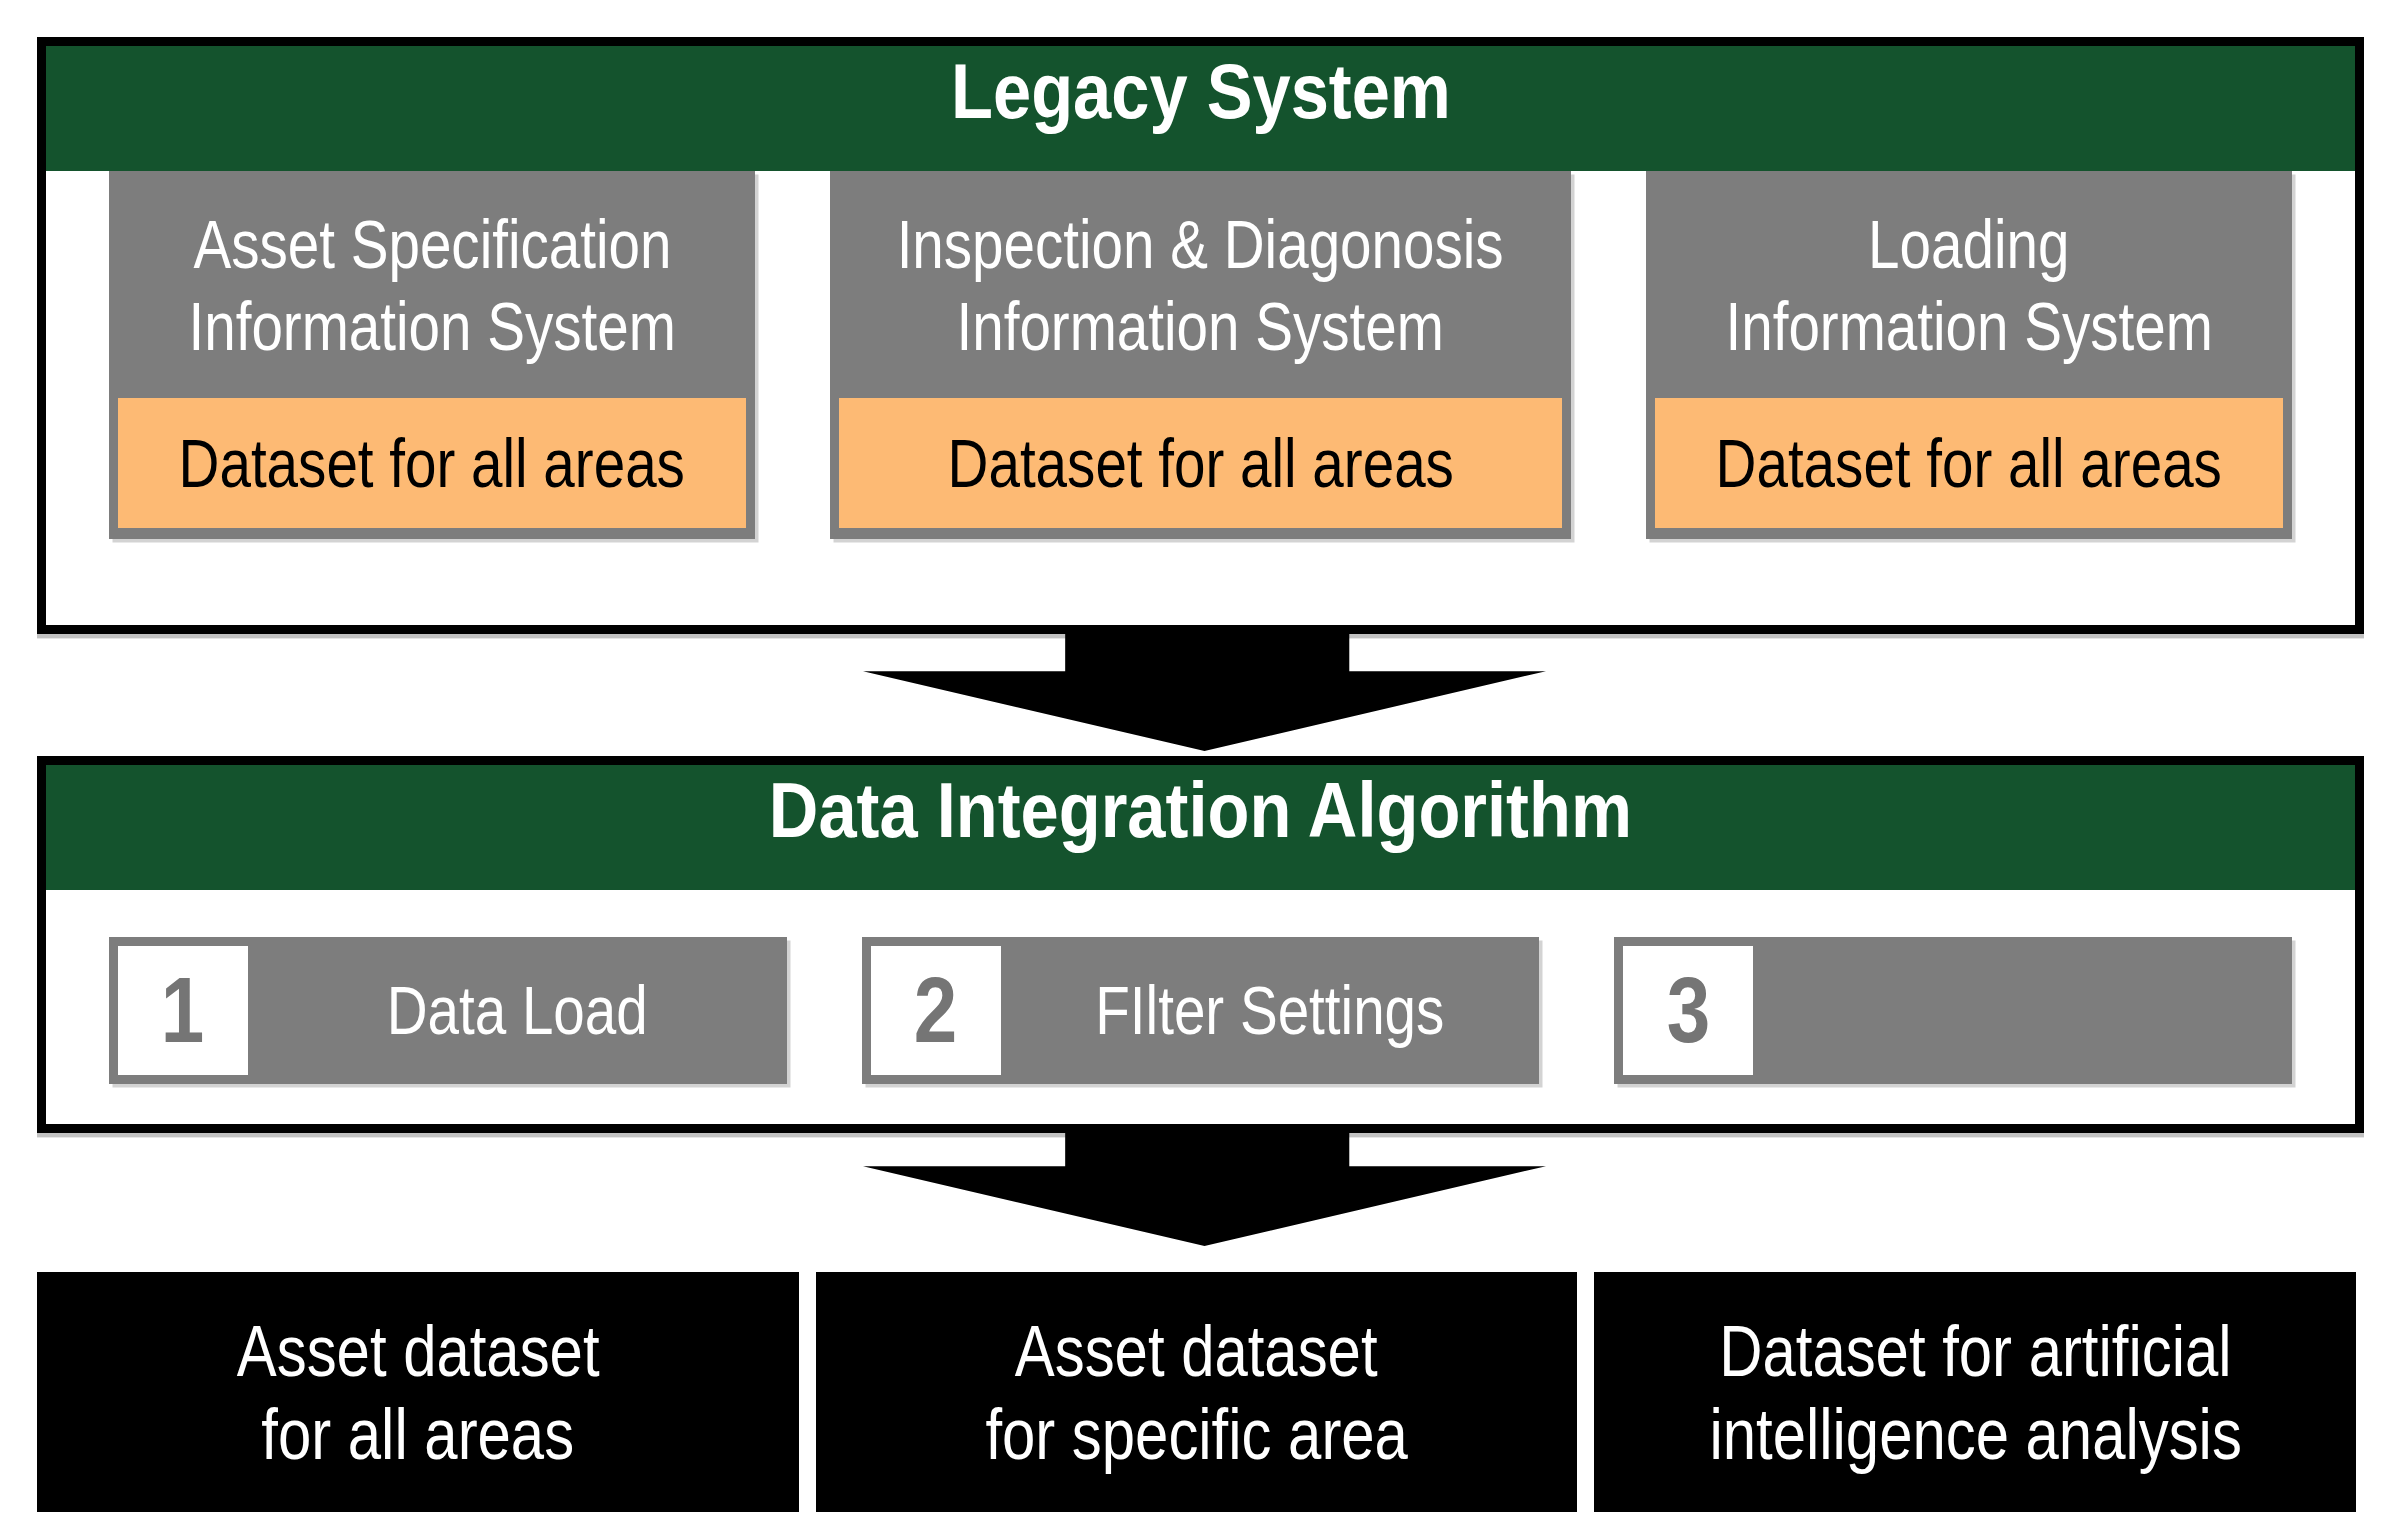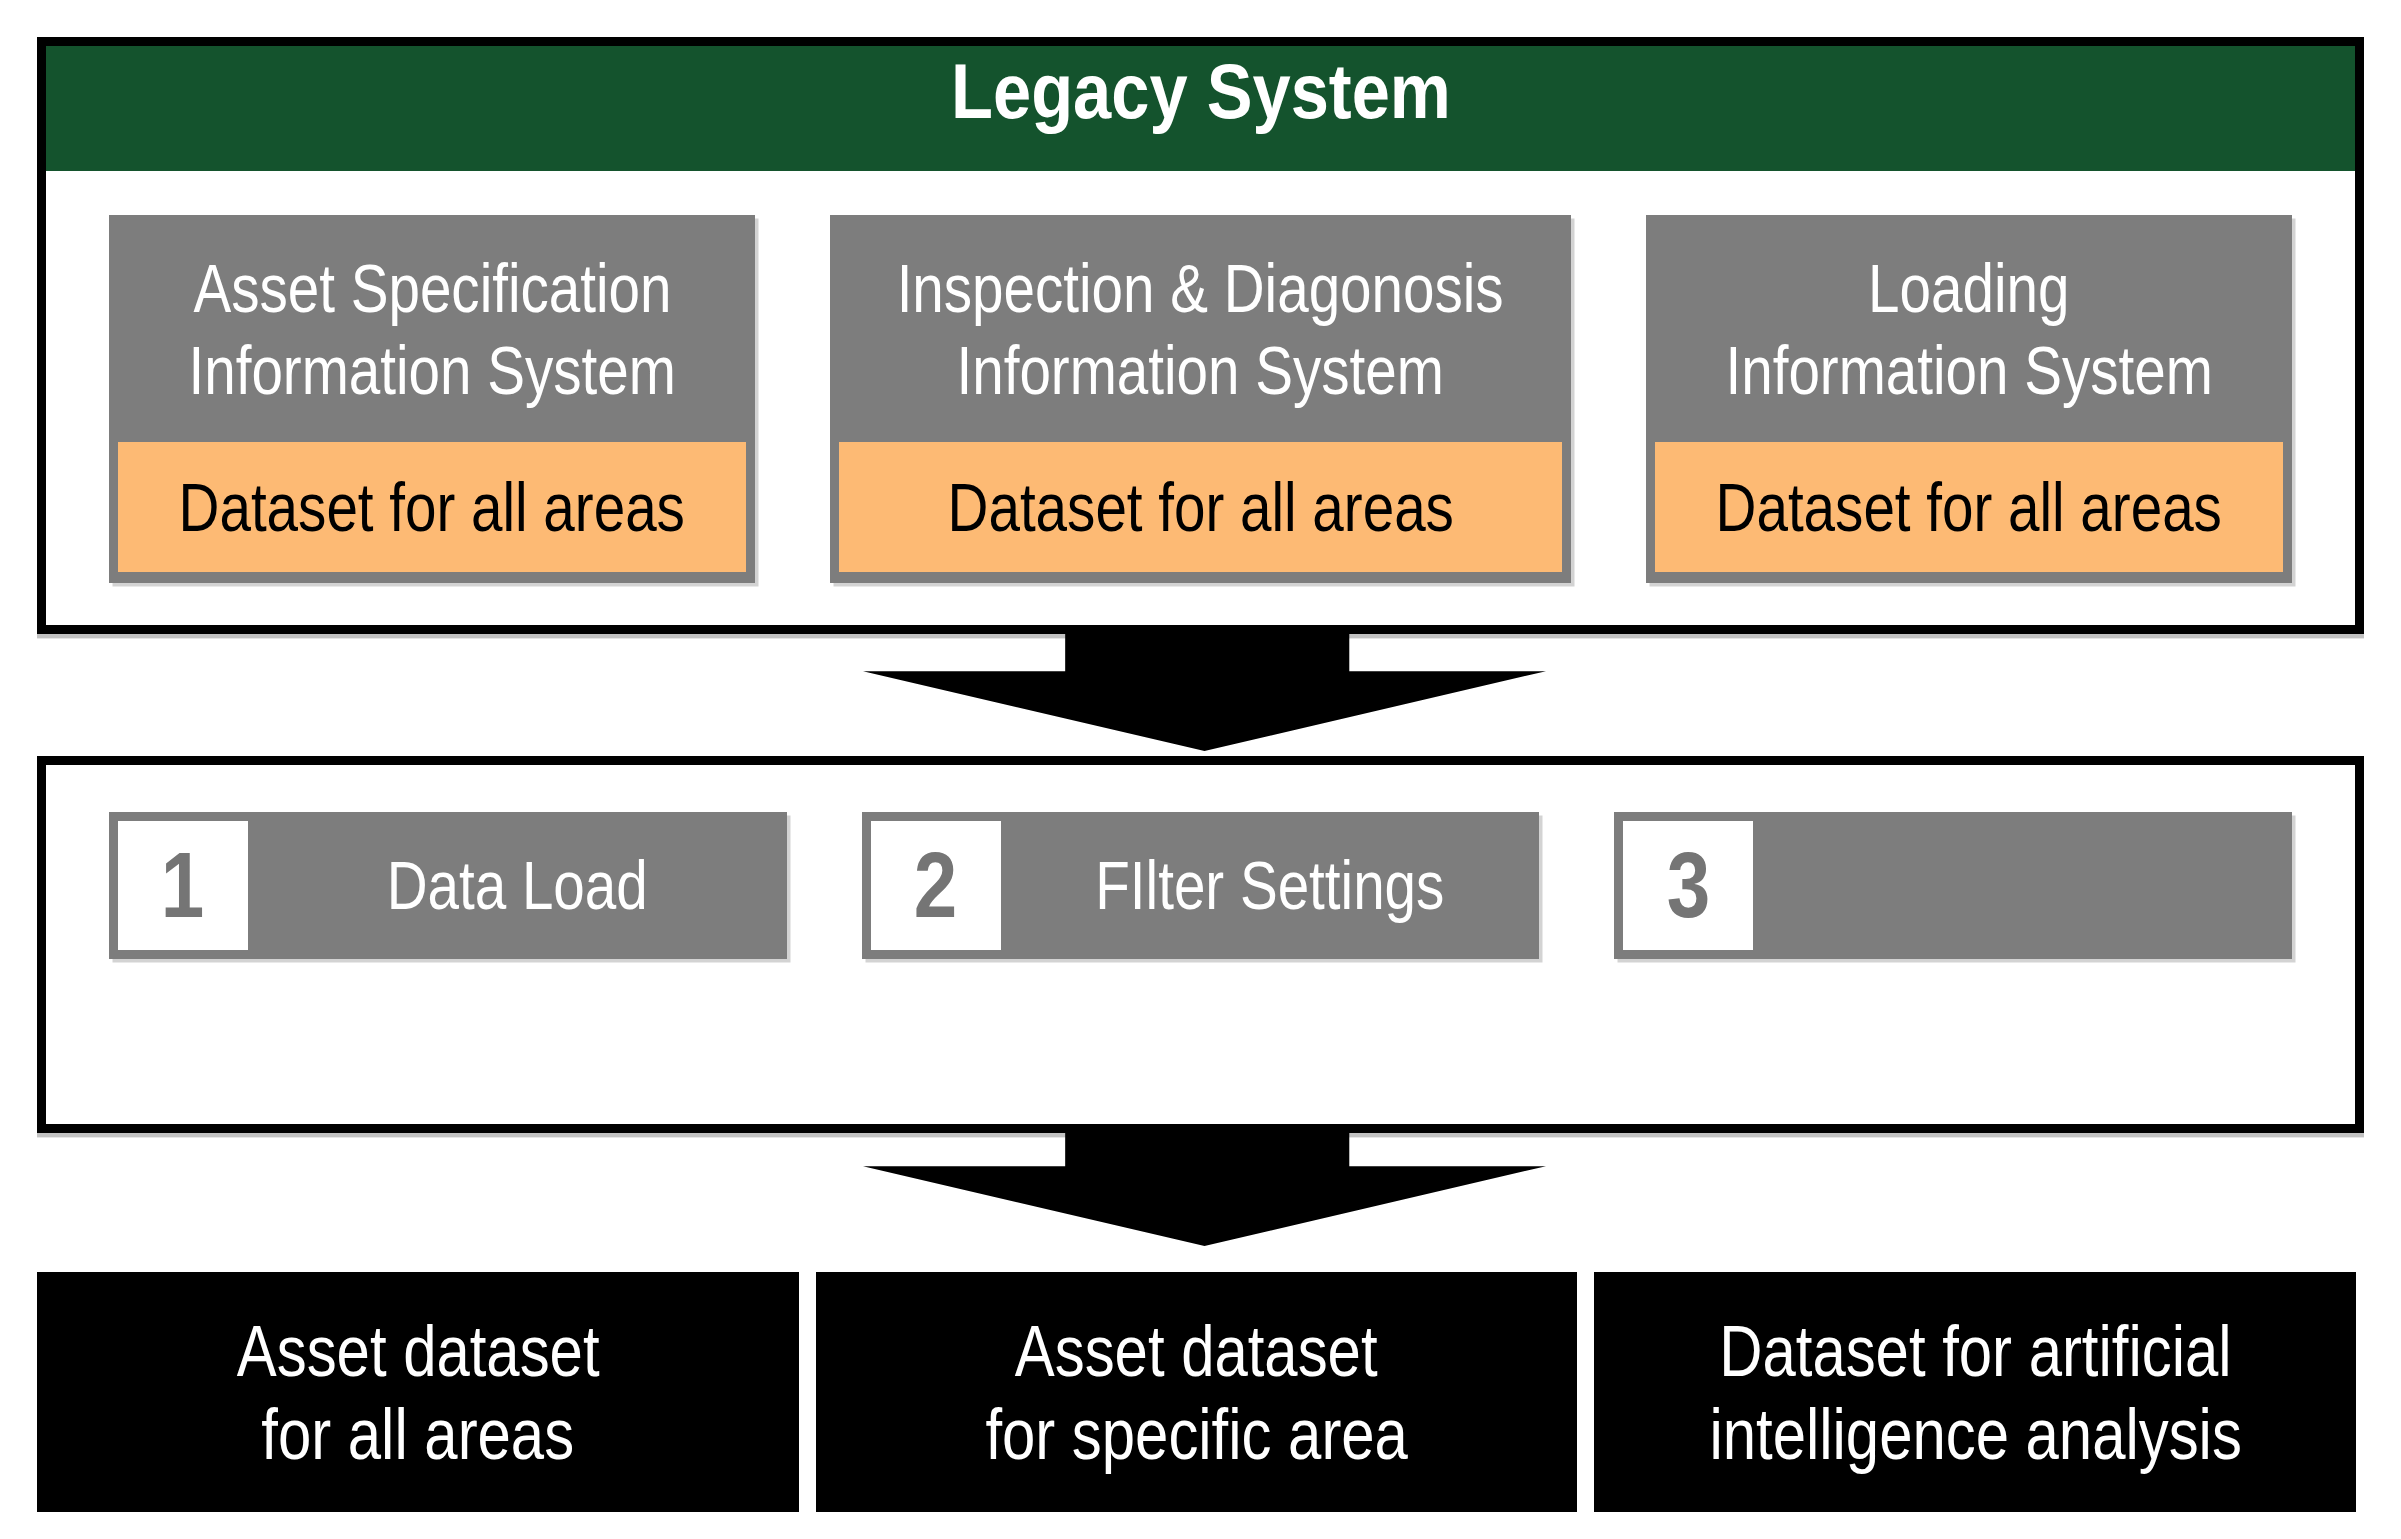--- a/index.html
+++ b/index.html
@@ -39,21 +39,20 @@
   .section-header .t {
     color: #ffffff;
     font-weight: bold;
     font-size: 78px;
     transform: scaleX(0.88);
   }
   .systems-row {
     display: flex;
     gap: 75px;
     padding: 0 63px;
-    margin-top: 44px;
     height: 368px;
   }
   .system-box {
     flex: 1;
     background: #7d7d7d;
     position: relative;
     box-shadow: 3.5px 3.5px 0 rgba(130,130,130,0.35);
   }
   .system-title {
     height: 229px;
@@ -193,20 +192,23 @@
           <span class="t">Dataset for all areas</span>
         </div>
       </div>
 
     </div>
   </div>
 
   <div class="down-arrow" id="arrow-1"></div>
 
   <div class="section" id="algorithm-section">
+    <div class="section-header">
+      <span class="t">Data Integration Algorithm</span>
+    </div>
     <div class="steps-row">
 
       <div class="step-box">
         <div class="step-number-box">
           <span class="t">1</span>
         </div>
         <div class="step-label">
           <span class="t">Data Load</span>
         </div>
       </div>

